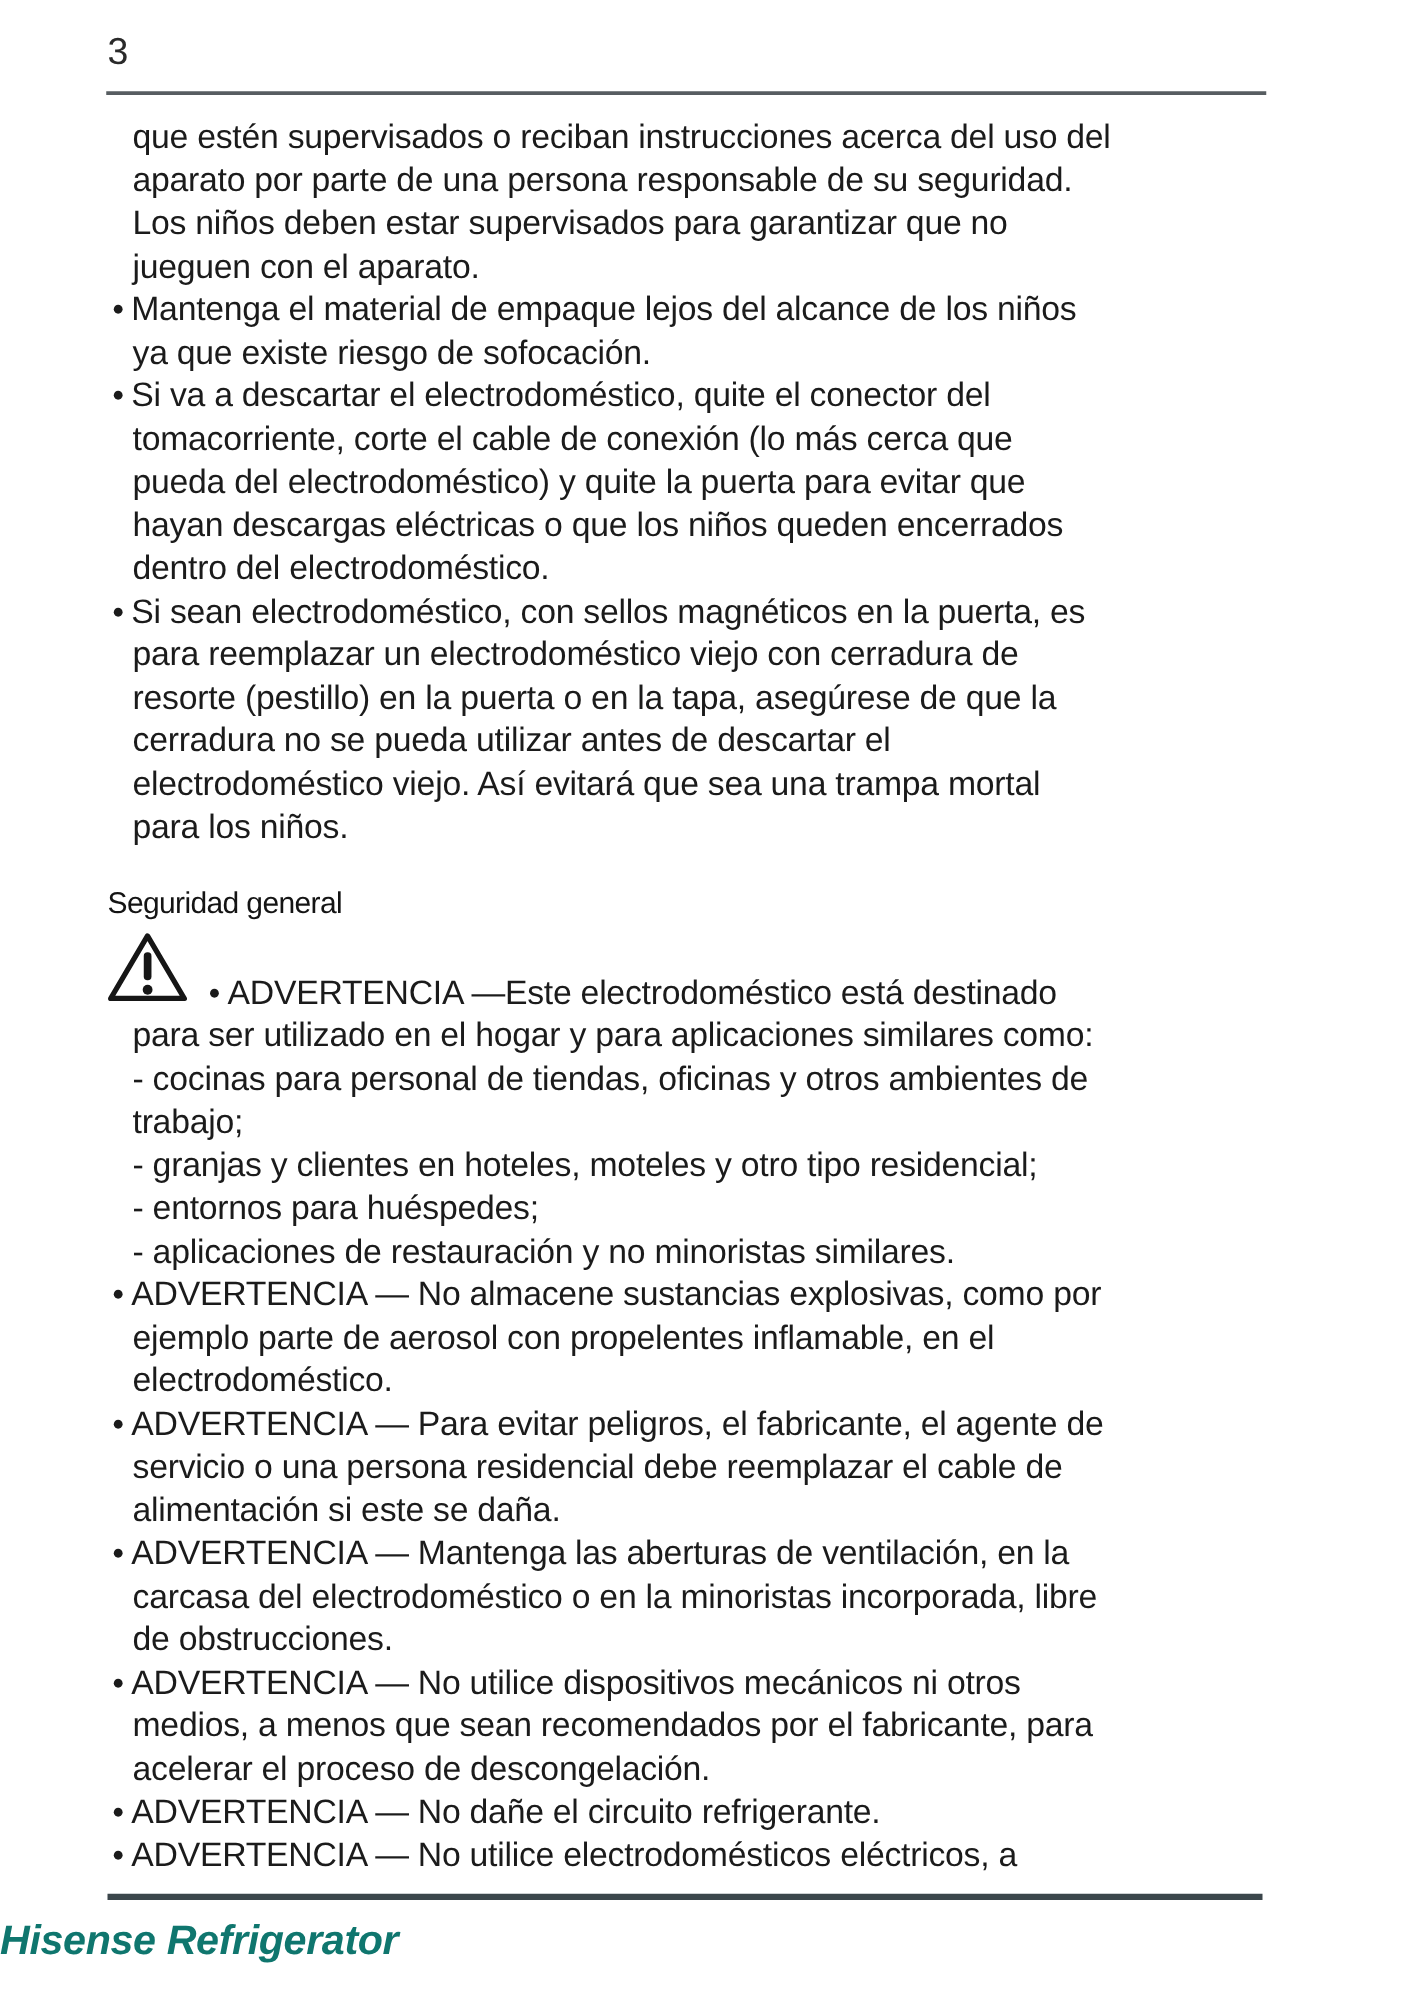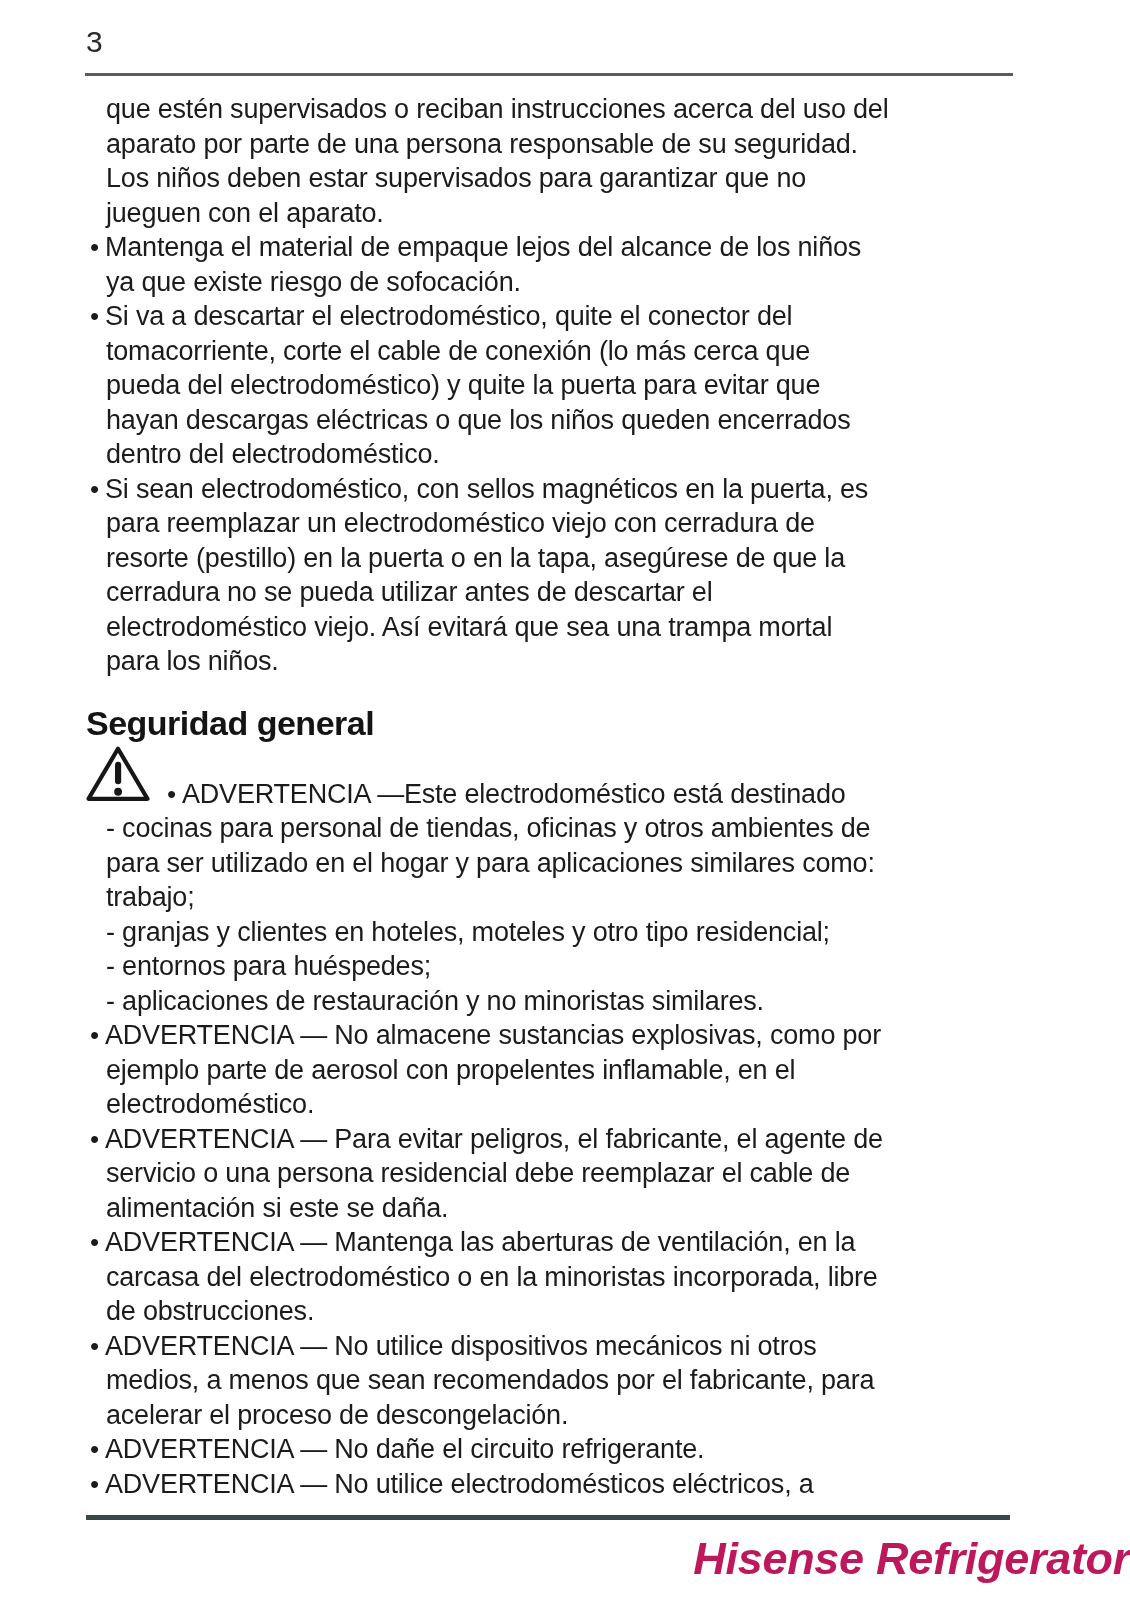--- a/index.html
+++ b/index.html
@@ -18,34 +18,34 @@
   }
   .content {
     position:absolute; left:76px; top:92px; width:940px;
     font-size:27px; line-height:34.5px; letter-spacing:-0.2px;margin-left:12px;
   }
   .line { white-space:pre; padding-left:18px; }
   .block.bullet > .line.first { padding-left:2px; }
   .bullet-dot { display:inline-block; width:15px; font-size:26px; }
   .heading {
     margin-top:24px; margin-left:-2px; line-height:40px;
-    font-size:34px; font-weight:bold; color:#141414; letter-spacing:-0.5px;
+    font-size:24px; font-weight:normal; color:#141414; letter-spacing:-0.5px;
   }
   .block.warning { position:relative; margin-top:34px; }
   .block.warning > .line.first { padding-left:79px; }
   .warning-triangle {
     position:absolute; left:-3px; top:-32px; width:66px; height:58px;
   }
   .rule-bottom {
     position:absolute; left:86px; top:1515px; width:924px; height:5px;
     background:#3b464b;
   }
   .footer {
-    position:absolute; left:0; top:1533px; width:1130px; text-align:right;
-    font-size:45px; font-weight:bold; font-style:italic; color:#be185d;
+    position:absolute; left:0; top:1533px; width:1130px; text-align:left;
+    font-size:33px; font-weight:bold; font-style:italic; color:#0f766e;
     letter-spacing:-0.3px;
   }
 </style>
 </head>
 <body>
 
 <div class="page">
   <div class="page-number">3</div>
   <div class="rule-top"></div>
   <div class="content" id="content">
@@ -75,22 +75,22 @@
         <div class="line cont">para los niños.</div>
       </div>
       <div class="heading">Seguridad general</div>
       <div class="block warning">
   <svg class="warning-triangle" viewBox="0 0 70 62" xmlns="http://www.w3.org/2000/svg">
     <path d="M35 4 L66.5 57.5 L3.5 57.5 Z" fill="none" stroke="#161616" stroke-width="4.5" stroke-linejoin="round"></path>
     <rect x="31.8" y="18" width="6.6" height="24" rx="3.2" fill="#161616"></rect>
     <circle cx="35.1" cy="50" r="4.2" fill="#161616"></circle>
   </svg>
 <div class="line first"><span class="bullet-dot">•</span><span>ADVERTENCIA —Este electrodoméstico está destinado</span></div>
+        <div class="line cont">para ser utilizado en el hogar y para aplicaciones similares como:</div>
         <div class="line cont">- cocinas para personal de tiendas, oficinas y otros ambientes de</div>
-        <div class="line cont">para ser utilizado en el hogar y para aplicaciones similares como:</div>
         <div class="line cont">trabajo;</div>
         <div class="line cont">- granjas y clientes en hoteles, moteles y otro tipo residencial;</div>
         <div class="line cont">- entornos para huéspedes;</div>
         <div class="line cont">- aplicaciones de restauración y no minoristas similares.</div>
       </div>
       <div class="block bullet">
         <div class="line first"><span class="bullet-dot">•</span><span>ADVERTENCIA — No almacene sustancias explosivas, como por</span></div>
         <div class="line cont">ejemplo parte de aerosol con propelentes inflamable, en el</div>
         <div class="line cont">electrodoméstico.</div>
       </div>

